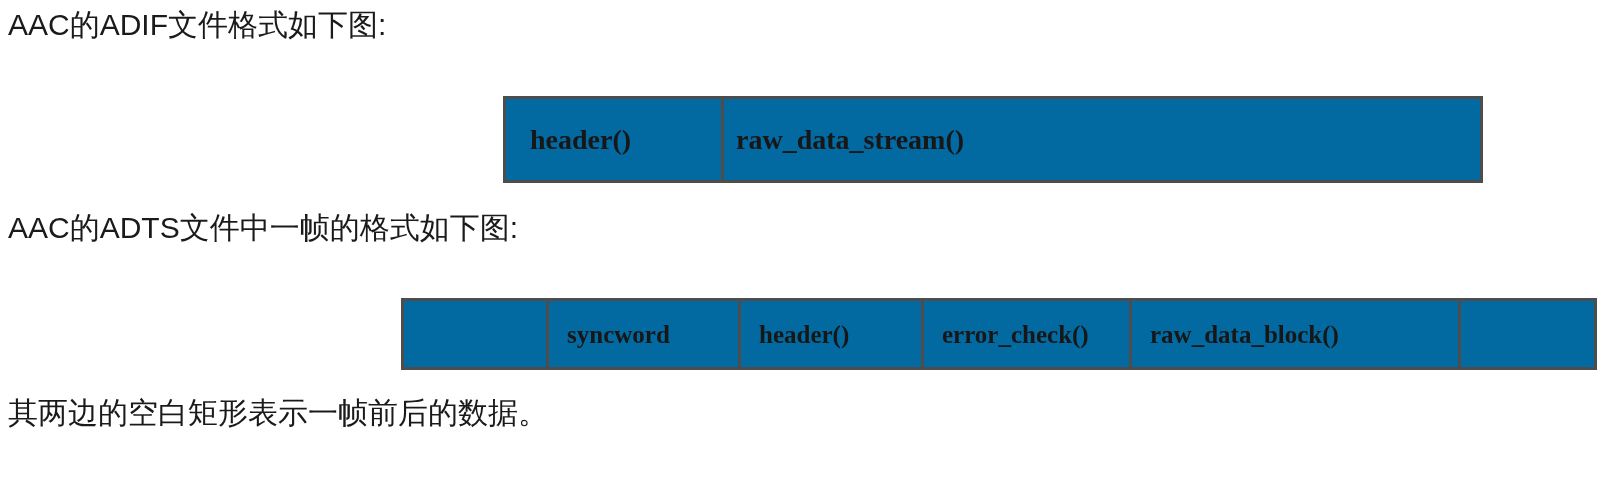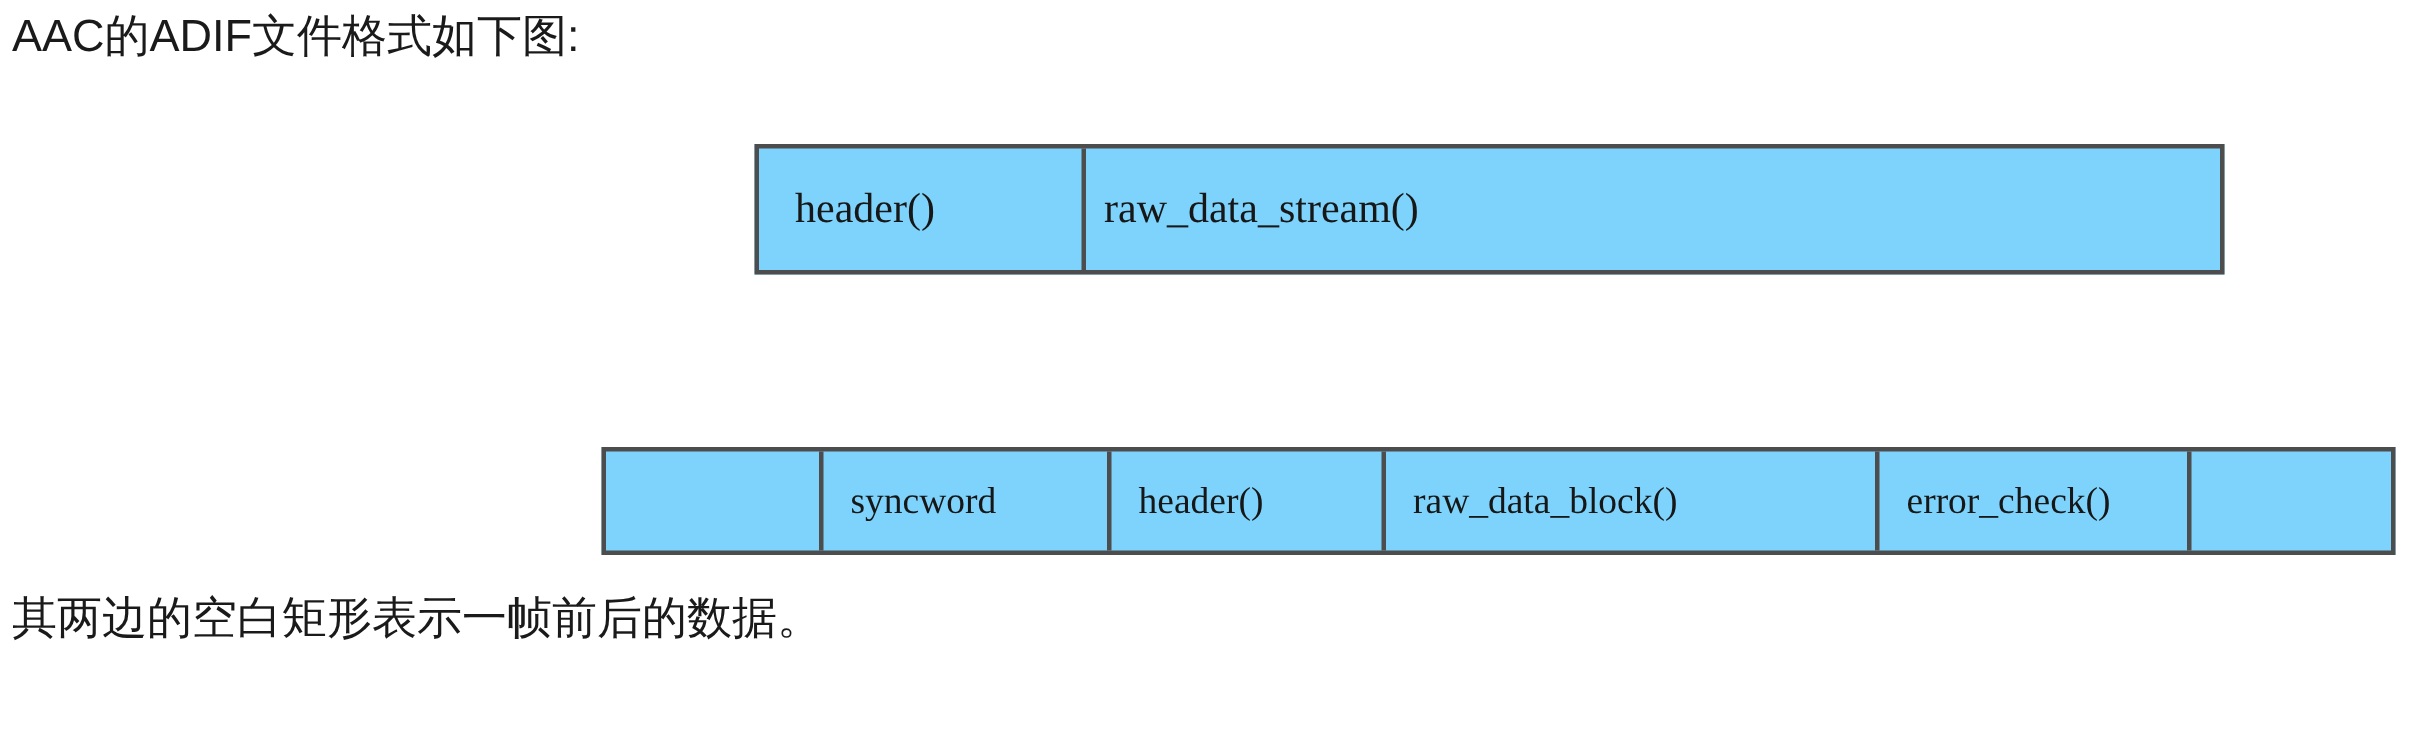--- a/index.html
+++ b/index.html
@@ -38,21 +38,22 @@
   .prose-1 { top: 8px; }
   .prose-2 { top: 211px; }
   .prose-3 { top: 396px; }
 
   
   .diagram {
     position: absolute;
     display: flex;
     box-sizing: border-box;
     border: 3px solid #4d4d4d;
-    background: #7dd3fc;
+    background: #0369a1;
+    font-weight: bold;
   }
   .diagram .cell {
     box-sizing: border-box;
     display: flex;
     align-items: center;
     border-left: 3px solid #4d4d4d;
     font-family: "Liberation Serif", "DejaVu Serif", serif;
     font-size: 28px;
     line-height: 1;
     color: #171717;
@@ -97,25 +98,26 @@
 
 <div class="page">
 
   <div class="prose prose-1">AAC的ADIF文件格式如下图:</div>
 
   <div class="diagram" id="adif-diagram">
     <div class="cell c0">header()</div>
     <div class="cell c1">raw_data_stream()</div>
   </div>
 
+  <div class="prose prose-2">AAC的ADTS文件中一帧的格式如下图:</div>
 
   <div class="diagram" id="adts-diagram">
     <div class="cell empty d0"></div>
     <div class="cell d1">syncword</div>
     <div class="cell d2">header()</div>
+    <div class="cell d3">error_check()</div>
     <div class="cell d4">raw_data_block()</div>
-    <div class="cell d3">error_check()</div>
     <div class="cell empty d5"></div>
   </div>
 
   <div class="prose prose-3">其两边的空白矩形表示一帧前后的数据。</div>
 
 </div>
 
 </body></html>

